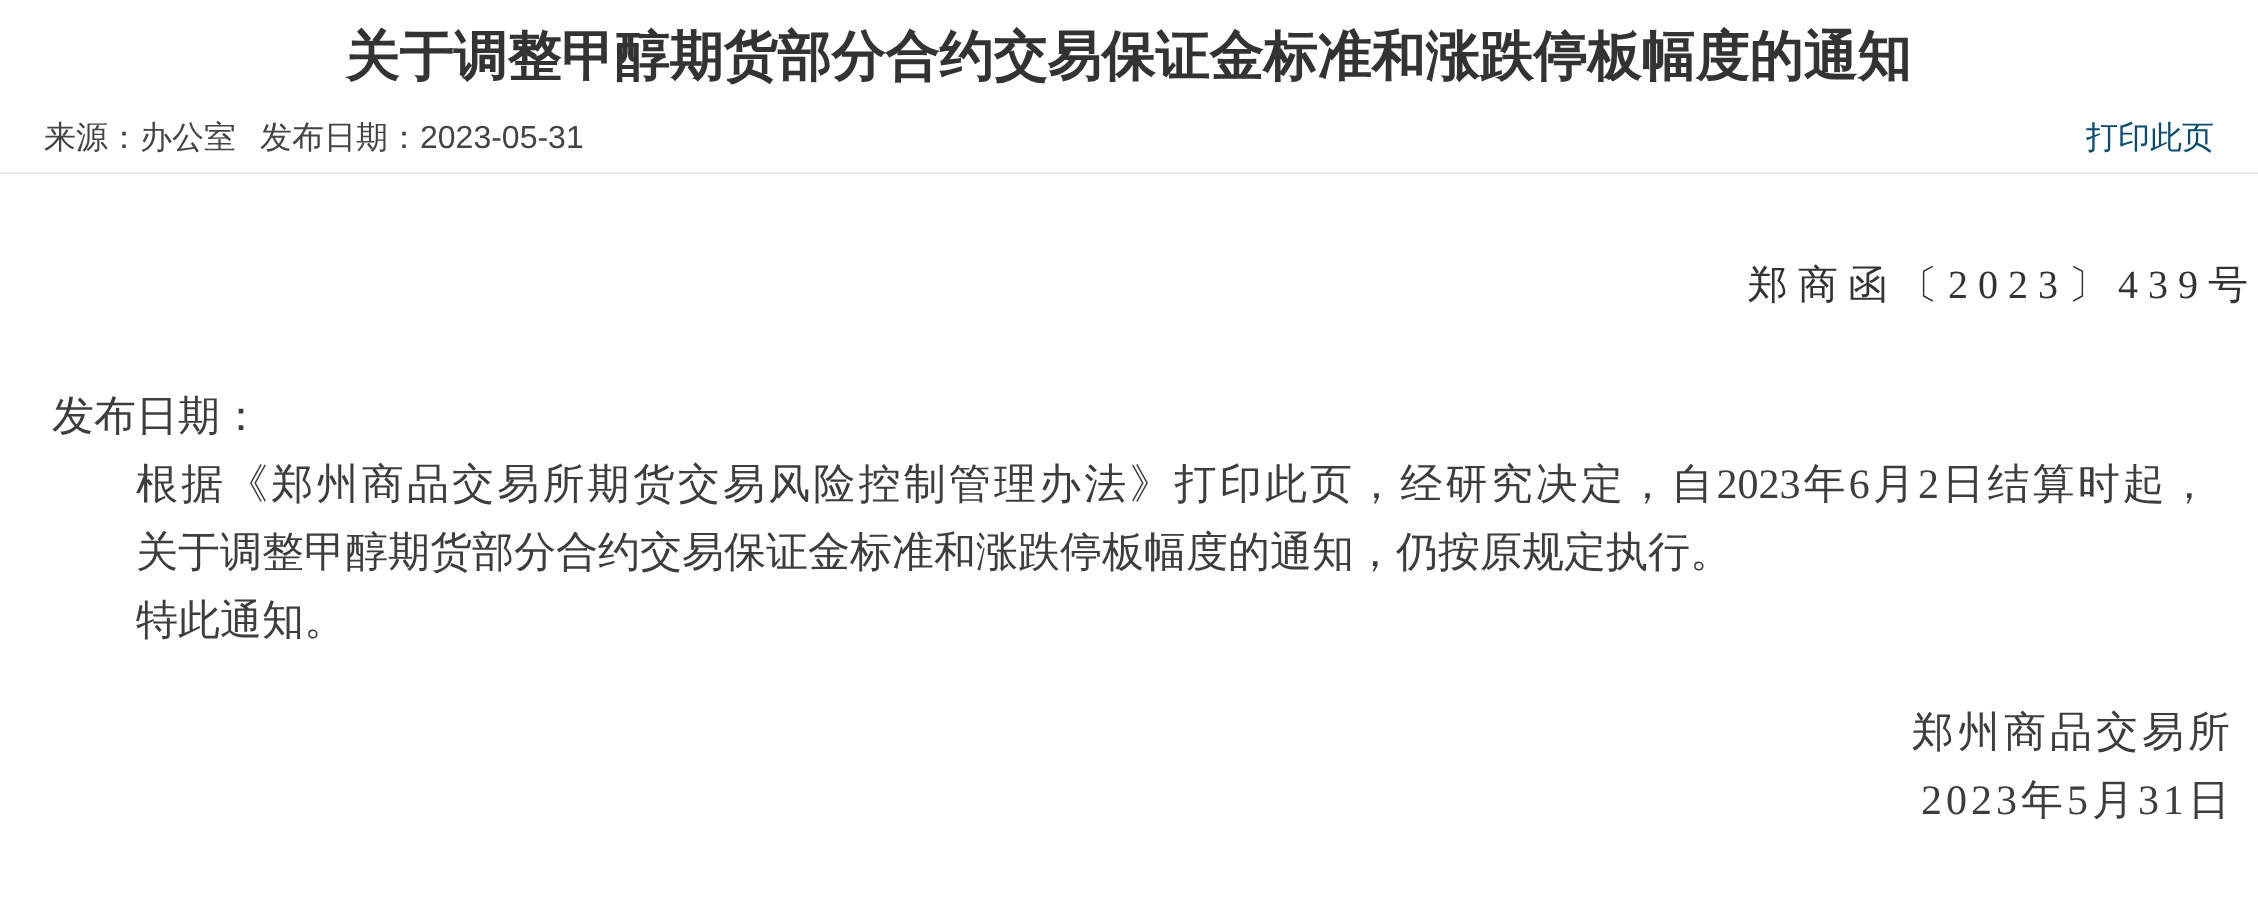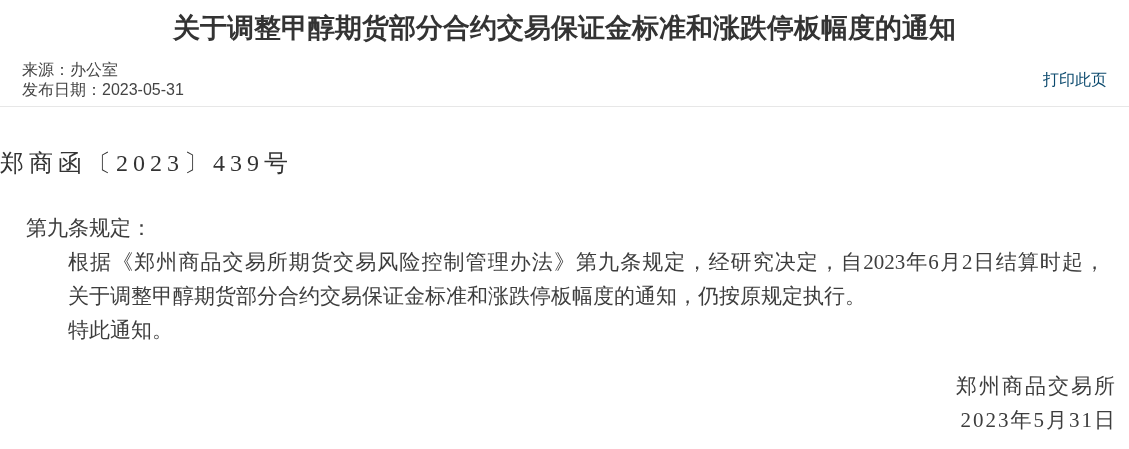--- a/index.html
+++ b/index.html
@@ -25,31 +25,31 @@
     display: flex;
     justify-content: space-between;
     align-items: center;
     margin-top: 15px;
     padding: 0 22px;
     font-family: "Liberation Sans", "DejaVu Sans", sans-serif;
     font-size: 16px;
     line-height: 20px;
     color: #444444;
   }
-  .meta-left { display: flex; gap: 0; flex-direction: column; }
+  .meta-left { display: flex; gap: 12px; }
   .print-link { color: #0c4a6e; text-decoration: none; cursor: pointer; }
   .divider {
     margin-top: 6px;
     height: 0;
     border-bottom: 1px solid #e7e7e7;
   }
   .doc-number {
     margin-top: 42px;
-    text-align: left;
-    font-size: 24px;
+    text-align: right;
+    font-size: 20px;
     line-height: 28px;
     letter-spacing: 5px;
     color: #333333;
   }
   .body-text {
     margin-top: 34px;
     padding: 0 12px 0 26px;
     font-size: 21px;
     line-height: 34px;
     color: #3d3d3d;
@@ -72,22 +72,22 @@
       <span>发布日期：2023-05-31</span>
     </div>
     <a class="print-link">打印此页</a>
   </div>
 
   <div class="divider"></div>
 
   <div class="doc-number">郑商函〔2023〕439号</div>
 
   <div class="body-text">
-    <div class="para-line">第九条规定：</div>
-    <div class="para-line indent justify-full">根据《郑州商品交易所期货交易风险控制管理办法》第九条规定，经研究决定，自2023年6月2日结算时起，</div>
+    <div class="para-line">发布日期：</div>
+    <div class="para-line indent justify-full">根据《郑州商品交易所期货交易风险控制管理办法》打印此页，经研究决定，自2023年6月2日结算时起，</div>
     <div class="para-line indent">关于调整甲醇期货部分合约交易保证金标准和涨跌停板幅度的通知，仍按原规定执行。</div>
     <div class="para-line indent">特此通知。</div>
 
     <div class="signature">
       <div>郑州商品交易所</div>
       <div>2023年5月31日</div>
     </div>
   </div>
 
 </div>

